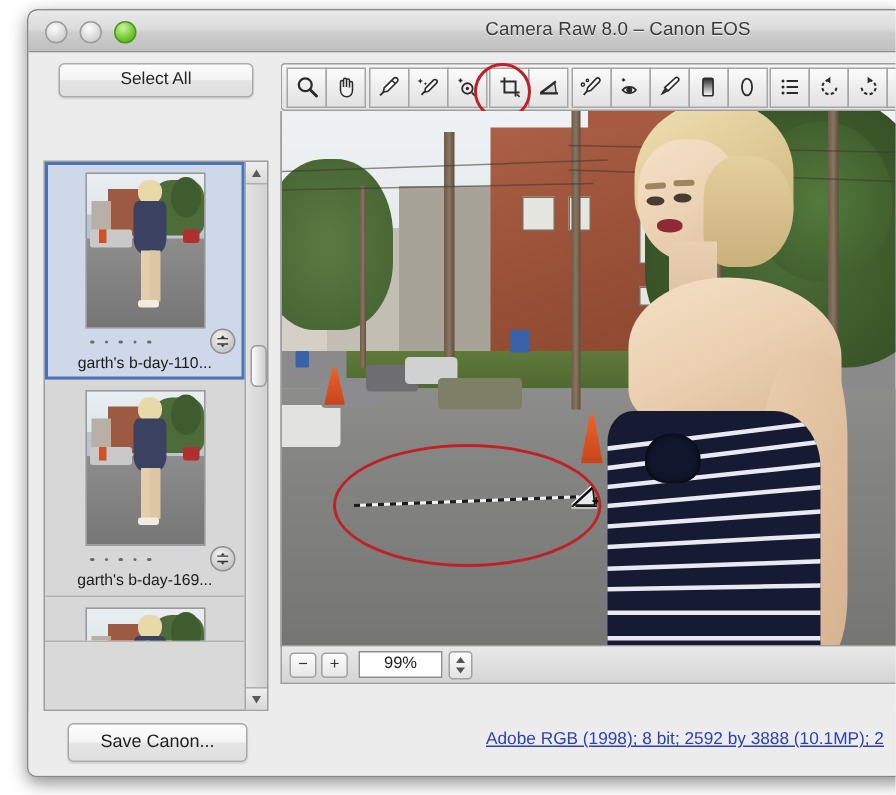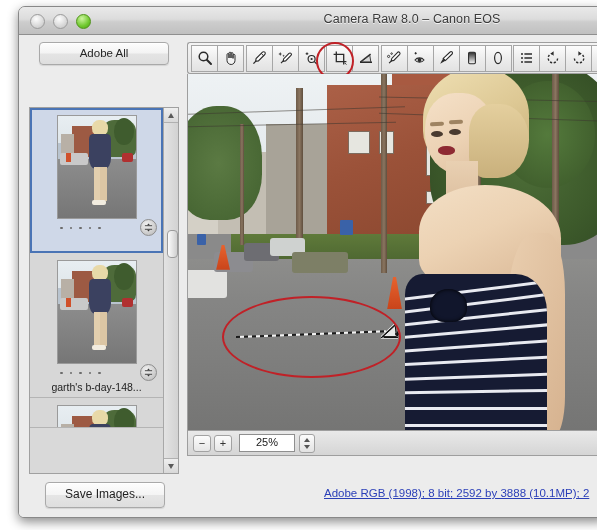--- a/index.html
+++ b/index.html
@@ -278,21 +278,21 @@
         <div class="light min"></div>
         <div class="light zoom"></div>
       </div>
       <div class="win-title">Camera Raw 8.0  –  Canon EOS</div>
     </div>
 
     <div class="win-body">
 
       <div class="filmstrip">
 
-        <div class="fs-btn">Adobe All</div>
+        <div class="fs-btn">Select All</div>
 
         <div class="thumbpane">
           <div class="thumb-list">
 
             <div class="thumb sel">
               <div class="thumb-img">
                 <div class="mini">
                   <div class="sky"></div>
                     <div class="trees"></div>
                     <div class="trees2"></div>
@@ -316,20 +316,21 @@
                 <span class="dot"></span>
                   <span class="dot"></span>
               </div>
               <div class="thumb-badge">
                 <svg class="badge-gl" viewBox="0 0 10 10">
                   <path d="M1 3h8M1 7h8" stroke="#3a3a3a" stroke-width="1"></path>
                   <path d="M5 0.5l1.6 2H3.4z" fill="#3a3a3a"></path>
                   <path d="M5 9.5l1.6-2H3.4z" fill="#3a3a3a"></path>
                 </svg>
               </div>
+              <div class="thumb-label">garth's b-day-110...</div>
             </div>
 
             <div class="thumb">
               <div class="thumb-img">
                 <div class="mini">
                   <div class="sky"></div>
                     <div class="trees"></div>
                     <div class="trees2"></div>
                   <div class="bldg"></div>
                     <div class="bldg2"></div>
@@ -351,21 +352,21 @@
                 <span class="dot"></span>
                   <span class="dot"></span>
               </div>
               <div class="thumb-badge">
                 <svg class="badge-gl" viewBox="0 0 10 10">
                   <path d="M1 3h8M1 7h8" stroke="#3a3a3a" stroke-width="1"></path>
                   <path d="M5 0.5l1.6 2H3.4z" fill="#3a3a3a"></path>
                   <path d="M5 9.5l1.6-2H3.4z" fill="#3a3a3a"></path>
                 </svg>
               </div>
-              <div class="thumb-label">garth's b-day-148...</div>
+              <div class="thumb-label">garth's b-day-169...</div>
             </div>
 
             <div class="thumb partial">
               <div class="thumb-img">
                 <div class="mini">
                   <div class="sky"></div>
                     <div class="trees"></div>
                     <div class="trees2"></div>
                   <div class="bldg"></div>
                     <div class="bldg2"></div>
@@ -625,29 +626,29 @@
               </svg>
             </div>
 
             <div class="annot-ellipse"></div>
           </div>
         </div>
 
         <div class="zoombar">
           <div class="zb-btn">−</div>
           <div class="zb-btn">+</div>
-          <div class="zb-field">25%</div>
+          <div class="zb-field">99%</div>
           <div class="zb-step">
               <i class="u"></i>
               <i class="d"></i>
             </div>
         </div>
 
       </div>
 
       <div class="bottombar">
-        <div class="save-btn">Save Images...</div>
+        <div class="save-btn">Save Canon...</div>
         <div class="workflow-link">Adobe RGB (1998); 8 bit; 2592 by 3888 (10.1MP); 2</div>
       </div>
 
     </div>
   </div>
 </div>
 
 </body></html>

